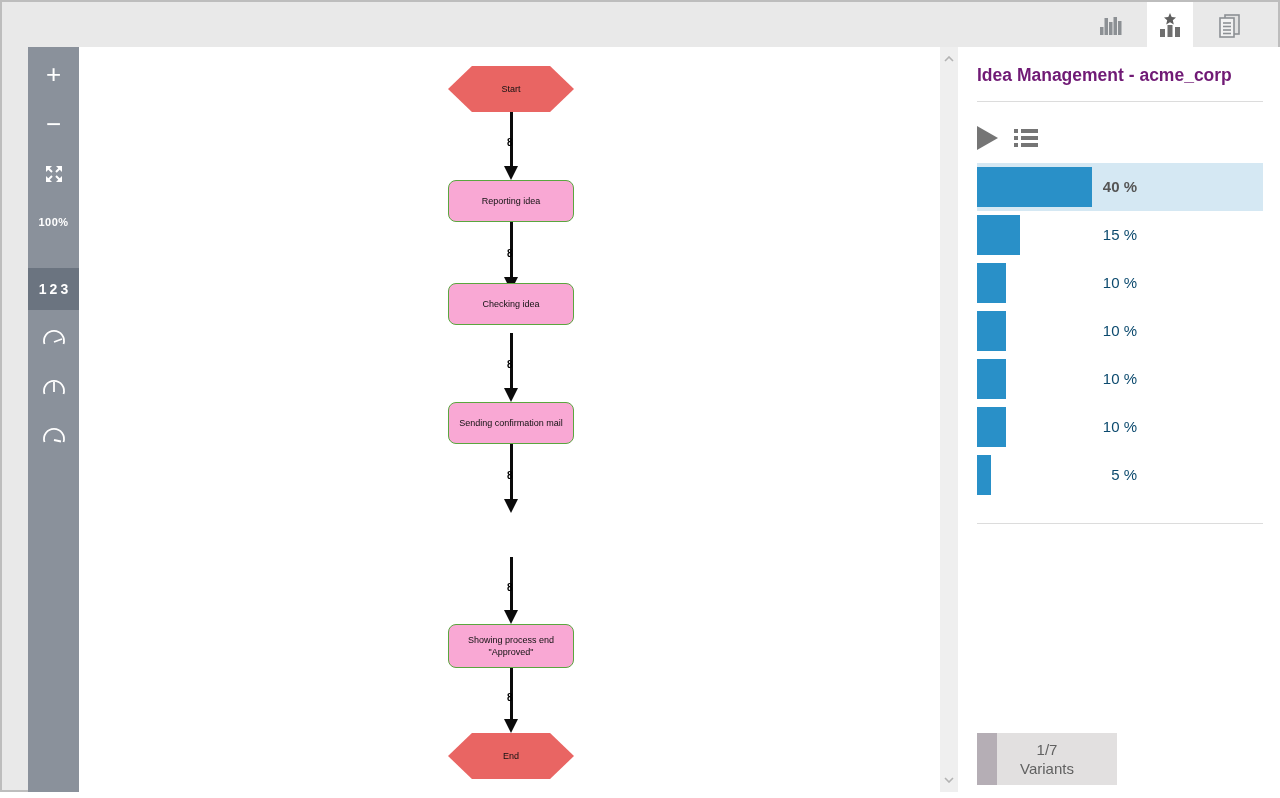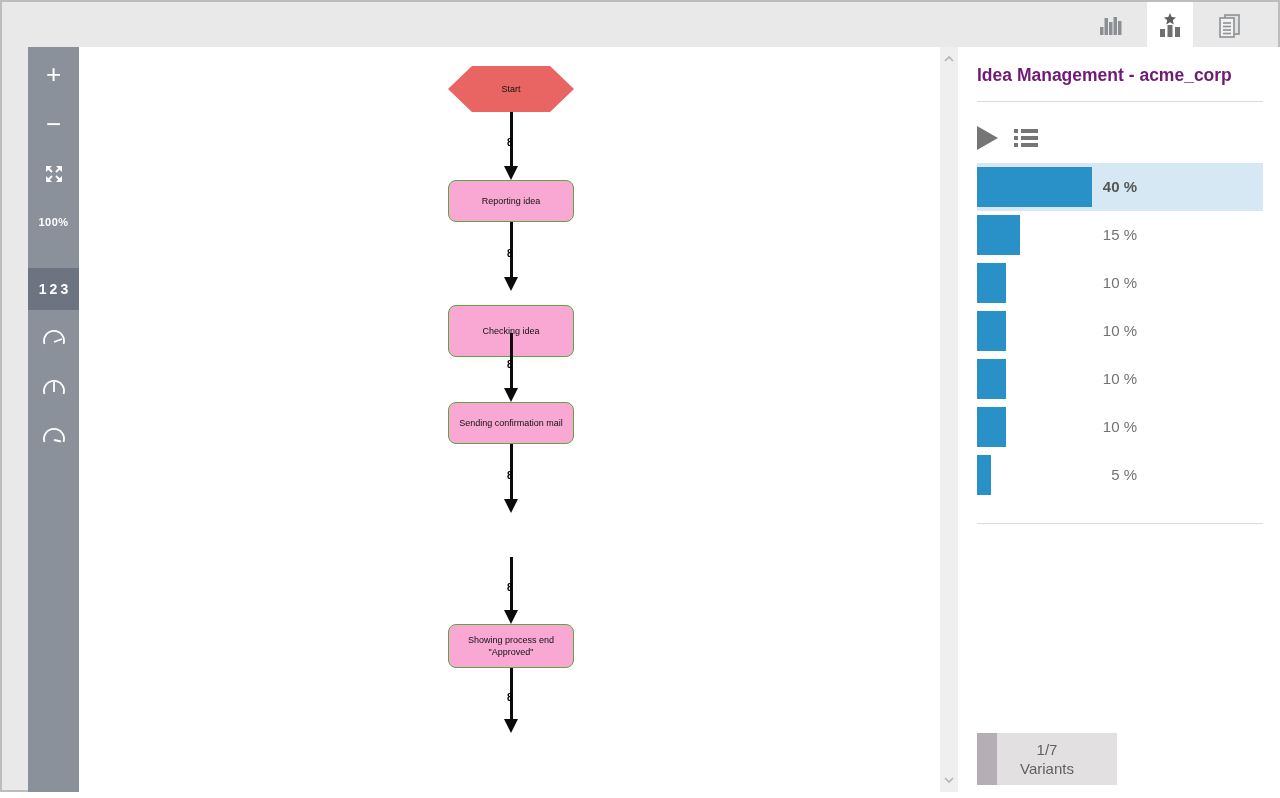--- a/index.html
+++ b/index.html
@@ -41,35 +41,35 @@
   .play { width:0; height:0; border-top:12px solid transparent; border-bottom:12px solid transparent; border-left:21px solid #757575; cursor:pointer; }
   .list-icon { display:flex; flex-direction:column; gap:3px; cursor:pointer; }
   .list-icon .row { display:flex; gap:3px; }
   .list-icon .sq { width:4px; height:4px; background:#757575; }
   .list-icon .ln { width:17px; height:4px; background:#757575; }
 
   .variants { margin-top:13px; }
   .vrow { position:relative; height:48px; cursor:pointer; }
   .vrow.sel { background:#d5e8f3; }
   .vbar { position:absolute; left:0; top:4px; height:40px; background:#2990c8; }
-  .vpct { position:absolute; left:100px; width:60px; top:0; height:48px; line-height:48px; text-align:right; font-size:15px; color:#737373; }
+  .vpct { position:absolute; left:100px; width:60px; top:0; height:48px; line-height:48px; text-align:right; font-size:15px; color:#0c4a6e; }
   .vrow.sel .vpct { color:#555555; font-weight:700; }
 
   .p-div2 { border-bottom:1px solid #dcdcdc; margin-top:24px; }
   .filter-link { margin-top:21px; font-size:15px; color:#6e6e6e; cursor:pointer; }
 
   .stats { position:absolute; left:19px; bottom:7px; display:flex; gap:6px; }
   .stat { position:relative; width:140px; height:52px; background:#e2e0e0; cursor:pointer; overflow:hidden; }
   .stat-fill { position:absolute; left:0; top:0; bottom:0; background:#b5aeb5; }
   .stat-txt { position:relative; z-index:1; width:100%; height:100%; display:flex; flex-direction:column; align-items:center; justify-content:center; font-size:15px; color:#616161; line-height:1.3; }
 
   
   .n0 { top:19px;  height:46px; }
   .n1 { top:133px; height:42px; }
-  .n2 { top:258px; height:52px; }
+  .n2 { top:236px; height:42px; }
   .n3 { top:355px; height:42px; }
   .n4 { top:466px; height:44px; }
   .n5 { top:577px; height:44px; }
   .n6 { top:686px; height:46px; }
   .e0 { top:65px;  height:68px; }
   .e1 { top:175px; height:69px; }
   .e2 { top:286px; height:69px; }
   .e3 { top:397px; height:69px; }
   .e4 { top:510px; height:67px; }
   .e5 { top:621px; height:65px; }
@@ -177,20 +177,21 @@
         <div class="edge-line"></div>
         <div class="edge-head"></div>
         <span class="edge-count">8</span>
       </div>
     <div class="node activity n5">Showing process end "Approved"</div>
     <div class="edge e5">
         <div class="edge-line"></div>
         <div class="edge-head"></div>
         <span class="edge-count">8</span>
       </div>
+    <div class="node hex n6">End</div>
   </div>
 
   <div class="vscroll">
     <div class="chev chev-up">
       <svg width="10" height="6">
           <polyline points="1,5 5,1 9,5" stroke="#b3b3b3" stroke-width="1.6" fill="none"></polyline>
         </svg>
     </div>
     <div class="chev chev-down">
       <svg width="10" height="6">

